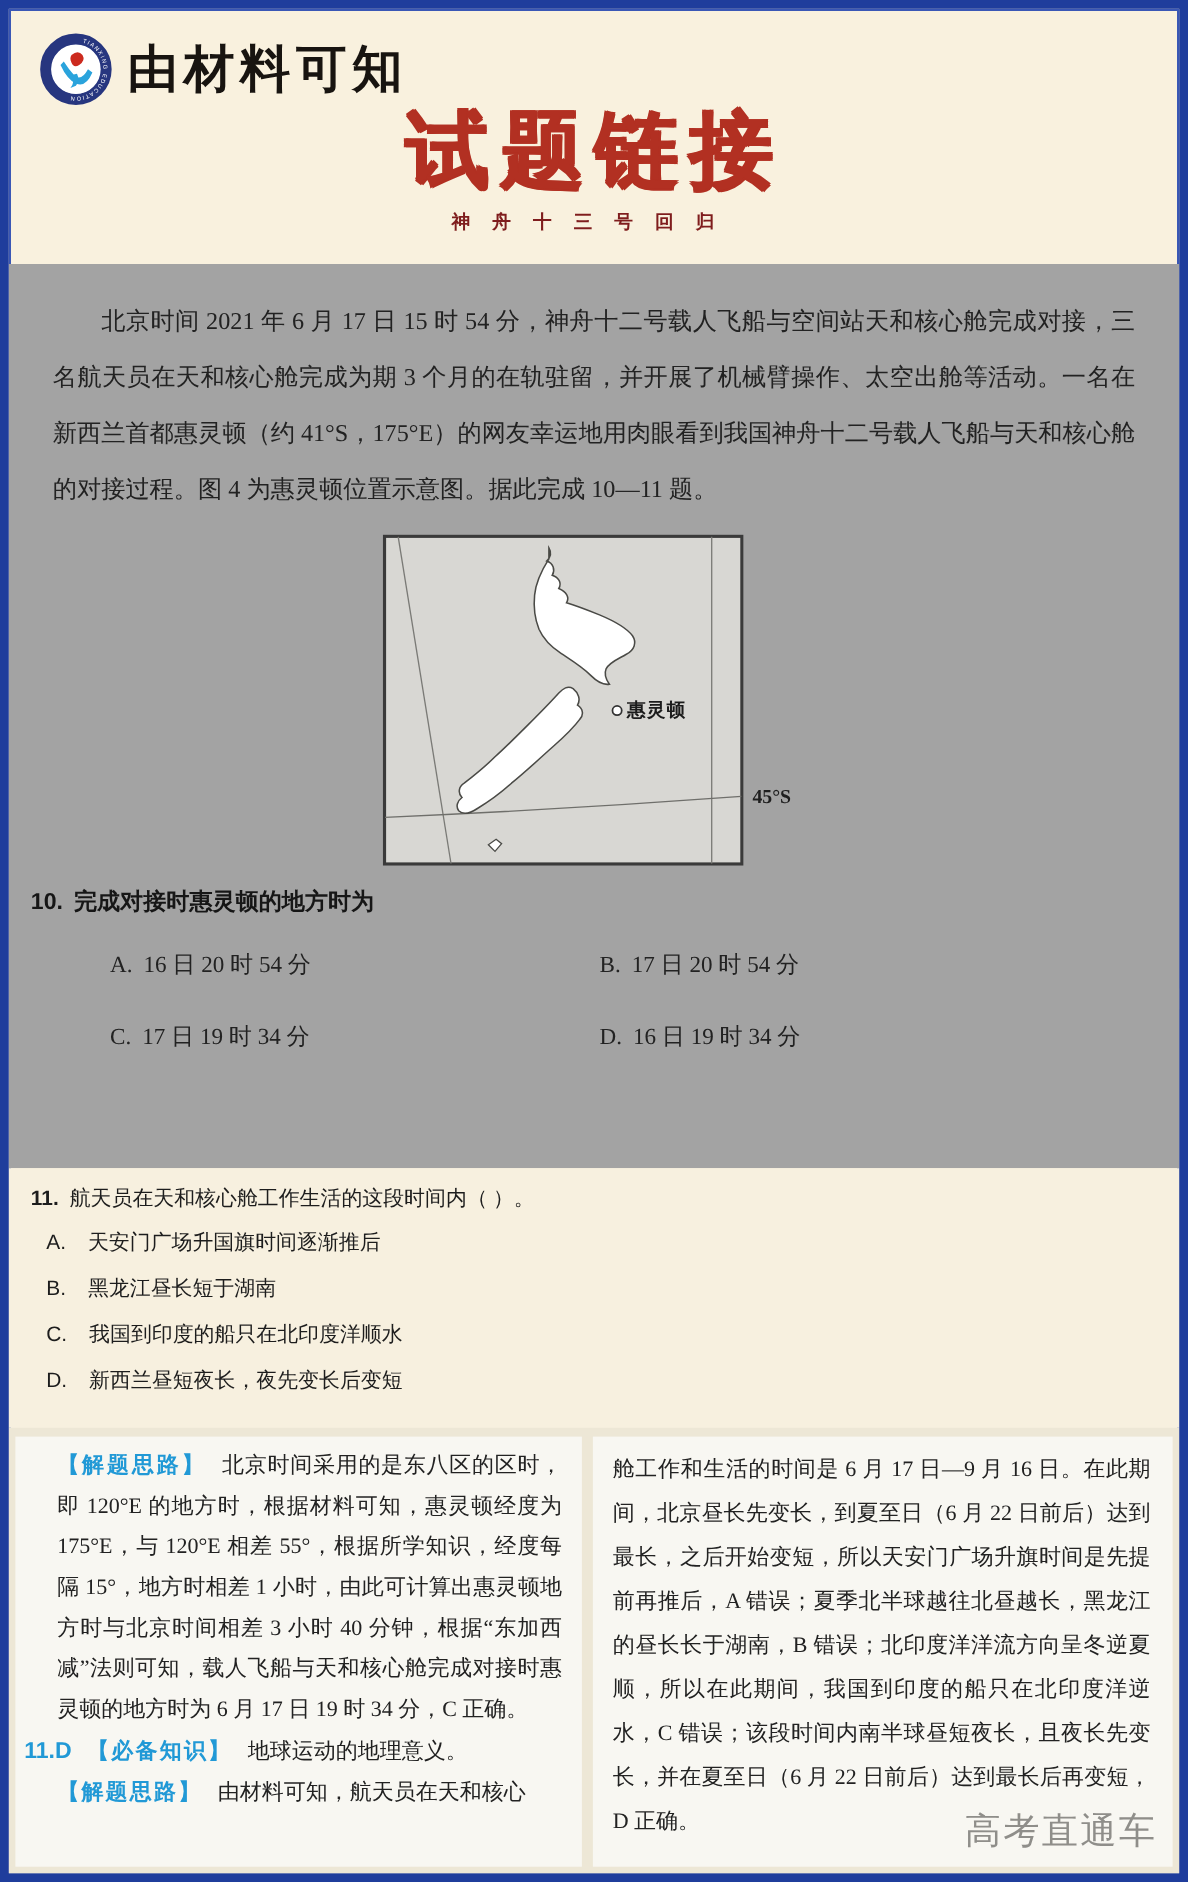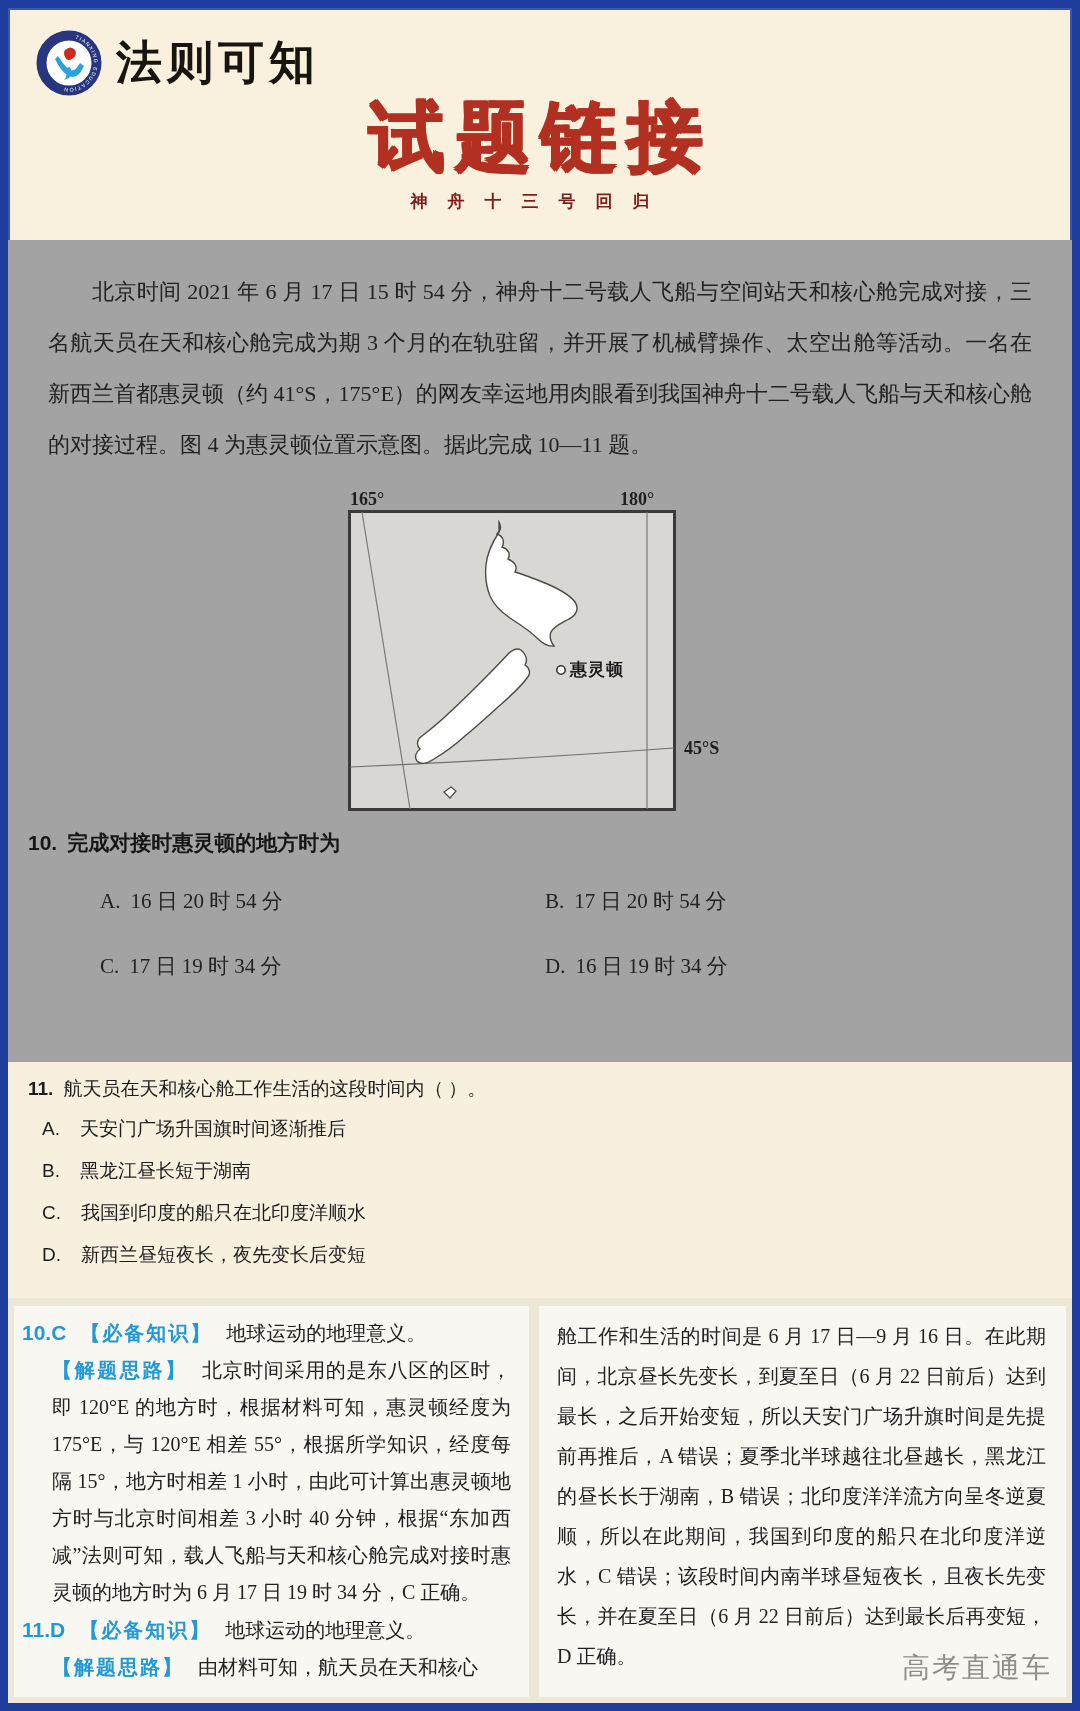--- a/index.html
+++ b/index.html
@@ -100,21 +100,21 @@
   .ans-head{margin:0;font-size:20px;line-height:37px;}
   .ans-num{
     color:#2199d6;font-weight:700;font-family:"Liberation Sans",sans-serif;
     margin-right:14px;font-size:21px;
   }
   .tag{color:#2199d6;font-weight:700;margin-right:14px;letter-spacing:2px;}
   .ans-body{margin:0 0 0 30px;font-size:20px;line-height:37px;text-align:justify;color:#222;}
   .ans-right-text{margin:0;font-size:20px;line-height:40px;text-align:justify;color:#222;}
   .site-footer{
     position:absolute;right:14px;bottom:10px;
-    font-size:28px;color:#8f8e8a;letter-spacing:2px;
+    font-size:33px;color:#8f8e8a;letter-spacing:2px;
     font-family:"Liberation Sans",sans-serif;
   }
 </style>
 </head>
 <body>
 
 <div class="page">
 
   <div class="watermark wm-top">金</div>
   <div class="watermark wm-mid">金考卷</div>
@@ -128,35 +128,31 @@
         <circle cx="33" cy="33" r="31" fill="#ffffff" stroke="#27367f" stroke-width="3"></circle>
         <circle cx="33" cy="33" r="27" fill="none" stroke="#27367f" stroke-width="9"></circle>
         <text font-size="5.2" fill="#ffffff" font-family="Liberation Sans, sans-serif" letter-spacing="1.2">
           <textPath href="#ringPath" startOffset="6">TIANXING EDUCATION</textPath>
         </text>
         <circle cx="33" cy="33" r="22" fill="#ffffff"></circle>
         <path d="M29 20 q6 -5 10 0 q3 5 -3 9 q-5 3 -7 -2 q-2 -4 0 -7 z" fill="#cc2a1e"></path>
         <path d="M22 26 q5 8 10 13 q6 5 12 -6 l4 3 q-6 14 -15 10 q-8 -4 -14 -17 z" fill="#2aa3dc"></path>
         <path d="M30 38 q2 8 -2 12 l5 -2 q4 -5 1 -11 z" fill="#2aa3dc"></path>
       </svg>
-      <div class="brand-name">法则可知</div>
+      <div class="brand-name">由材料可知</div>
     </div>
     <h1 class="doc-title">试题链接</h1>
     <div class="doc-subtitle">神舟十三号回归</div>
   </header>
 
   <section class="section-main">
     <p class="intro">北京时间 2021 年 6 月 17 日 15 时 54 分，神舟十二号载人飞船与空间站天和核心舱完成对接，三名航天员在天和核心舱完成为期 3 个月的在轨驻留，并开展了机械臂操作、太空出舱等活动。一名在新西兰首都惠灵顿（约 41°S，175°E）的网友幸运地用肉眼看到我国神舟十二号载人飞船与天和核心舱的对接过程。图 4 为惠灵顿位置示意图。据此完成 10—11 题。</p>
 
     <div class="figure">
       <div class="fig-inner">
-        <div class="lon-row">
-          <span class="lon-left">165°</span>
-          <span class="lon-right">180°</span>
-        </div>
         <div class="map-box">
           <svg class="map-svg" width="328" height="301" viewBox="0 0 328 301">
             <rect x="1.5" y="1.5" width="325" height="298" fill="#d8d7d3" stroke="#3a3a3a" stroke-width="3"></rect>
             <line x1="14" y1="2" x2="62" y2="299" stroke="#7a7a76" stroke-width="1.2"></line>
             <line x1="299" y1="2" x2="299" y2="299" stroke="#7a7a76" stroke-width="1.2"></line>
             <path d="M2 257 Q164 250 326 238" fill="none" stroke="#6f6f6b" stroke-width="1.2"></path>
             <path d="M151 12 c3 5 1 9 -2 12 c6 2 8 8 5 13 c6 2 9 7 6 12 c7 3 10 8 7 13 c10 3 20 7 30 11 c12 5 24 11 30 19 c4 6 2 13 -6 17 c-7 4 -15 7 -18 13 c-2 5 0 10 3 14 c-6 1 -12 -3 -17 -8 c-8 -8 -18 -14 -27 -20 c-9 -6 -16 -13 -20 -22 c-4 -10 -5 -21 -4 -31 c1 -11 6 -22 13 -33 z" fill="#ffffff" stroke="#4a4a46" stroke-width="1.4"></path>
             <path d="M173 140 c5 4 7 10 4 15 c5 3 6 9 2 13 c-8 11 -19 20 -29 29 c-11 10 -22 20 -33 29 c-10 9 -21 17 -31 23 c-6 4 -13 6 -17 2 c-3 -4 -1 -9 3 -12 c-4 -4 -3 -10 2 -13 c9 -7 19 -15 28 -24 c10 -9 20 -19 30 -29 c10 -10 20 -20 28 -29 c4 -4 8 -7 13 -4 z" fill="#ffffff" stroke="#4a4a46" stroke-width="1.4"></path>
             <path d="M96 282 l7 -5 l5 4 l-6 7 z" fill="#ffffff" stroke="#4a4a46" stroke-width="1.2"></path>
             <circle cx="213" cy="160" r="4.2" fill="#ffffff" stroke="#333" stroke-width="1.6"></circle>
@@ -204,23 +200,20 @@
         <span class="opt-label">C.</span><span>我国到印度的船只在北印度洋顺水</span>
       </div>
       <div class="q11-opt">
         <span class="opt-label">D.</span><span>新西兰昼短夜长，夜先变长后变短</span>
       </div>
     </div>
   </section>
 
   <section class="section-ans">
     <div class="ans-col">
-      <p class="ans-head">
-        <span class="ans-num">10.C</span><span class="tag">【必备知识】</span><span>地球运动的地理意义。</span>
-      </p>
       <p class="ans-body">
         <span class="tag">【解题思路】</span><span>北京时间采用的是东八区的区时，即 120°E 的地方时，根据材料可知，惠灵顿经度为 175°E，与 120°E 相差 55°，根据所学知识，经度每隔 15°，地方时相差 1 小时，由此可计算出惠灵顿地方时与北京时间相差 3 小时 40 分钟，根据“东加西减”法则可知，载人飞船与天和核心舱完成对接时惠灵顿的地方时为 6 月 17 日 19 时 34 分，C 正确。</span>
       </p>
       <p class="ans-head">
         <span class="ans-num">11.D</span><span class="tag">【必备知识】</span><span>地球运动的地理意义。</span>
       </p>
       <p class="ans-body">
         <span class="tag">【解题思路】</span><span>由材料可知，航天员在天和核心</span>
       </p>
     </div>

